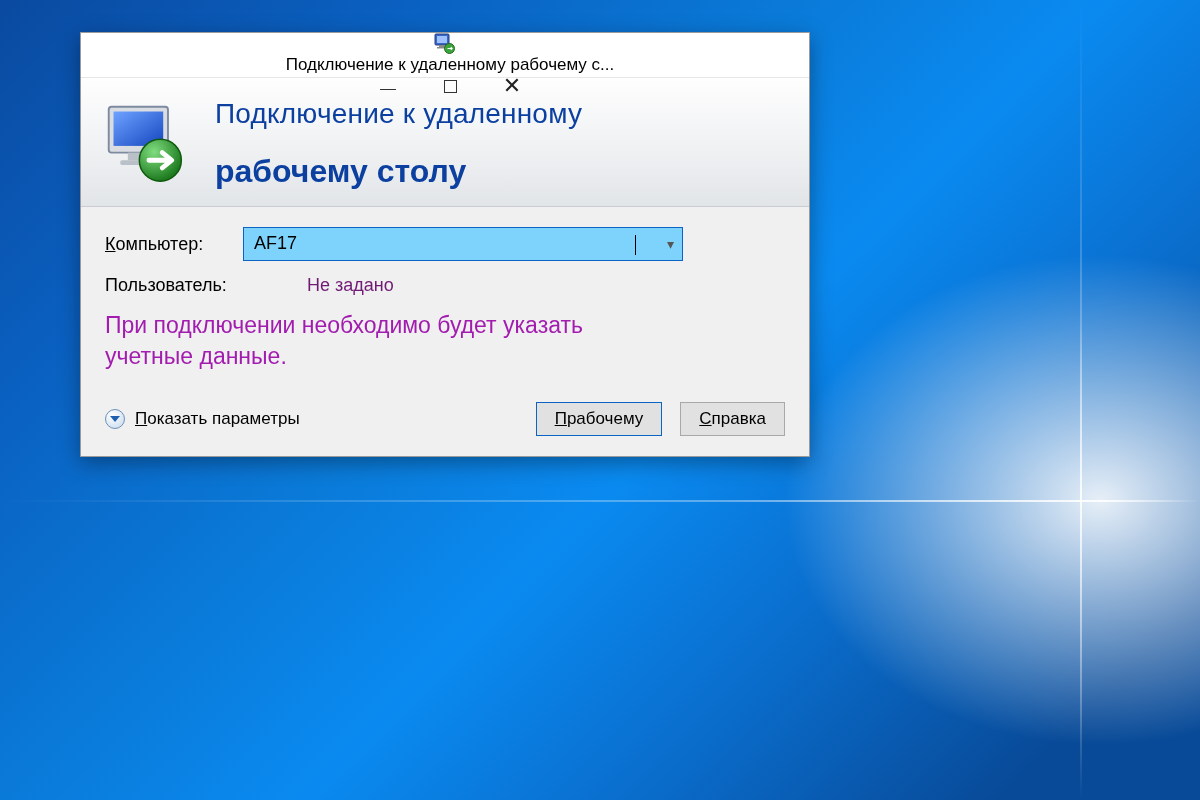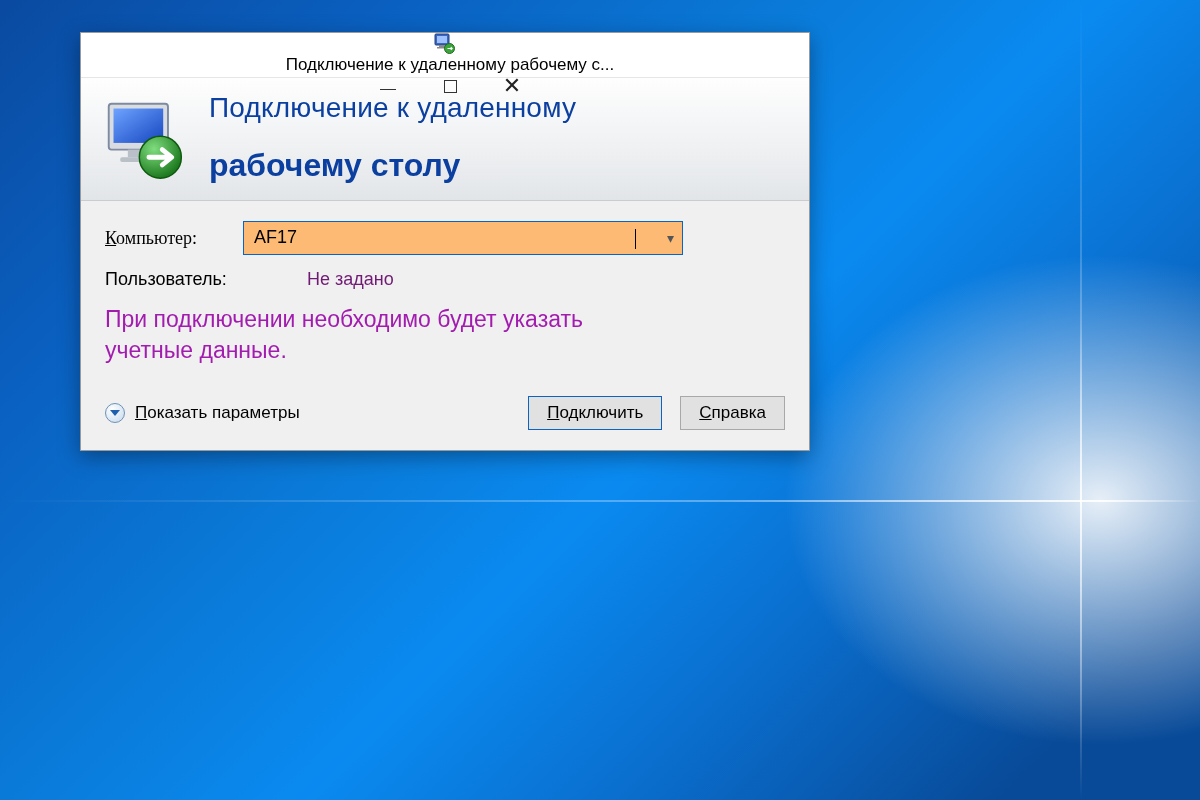--- a/index.html
+++ b/index.html
@@ -60,42 +60,42 @@
   .win-btn.close { font-size: 20px; }
   .win-btn .square { width:13px; height:13px; border:1.5px solid #333; display:block; }
   .win-btn .dash  { width:16px; height:0; border-top:1.6px solid #333; display:block; margin-top:6px;}
   .win-btn .x { font-family: Arial, sans-serif; font-size:22px; line-height:1; }
 
   .header {
     background: linear-gradient(#fefefe, #eef0f2 60%, #e2e5e8);
     border-top: 1px solid #e4e6e8;
     border-bottom: 1px solid #c9ccd0;
     display:flex;
-    align-items:flex-end;
-    gap: 20px;
-    padding: 14px 22px 16px 22px;
+    align-items:center;
+    gap: 26px;
+    padding: 20px 22px 16px 22px;
   }
   .header-icon { width: 86px; height: 86px; flex:0 0 auto; }
   .header-text { color:#0b3fa0; }
   .header-line1 { font-size: 28px; letter-spacing: .2px; margin-bottom: 2px; }
   .header-line2 { font-size: 32px; font-weight: 700; margin-top: 23px; }
 
   .body {
     background: #f0f0f0;
     padding: 20px 24px 20px 24px;
   }
   .row { display:flex; align-items:center; margin-bottom: 14px; }
   .label { font-size: 18px; color:#000; }
   .label .u { text-decoration: underline; }
-  .computer-label { width: 138px; font-family: Liberation Serif, serif; }
+  .computer-label { width: 138px; }
   .combo {
     flex: 0 0 440px;
     height: 34px;
     border: 1px solid #0b63c3;
-    background:#fdba74;
+    background:#7dd3fc;
     display:flex; align-items:center;
     padding: 0 8px 0 10px;
     font-size: 18px;
     justify-content: space-between;
   }
   .combo input {
     border:none; outline:none; font-size:18px; font-family:inherit; width: 380px; background:transparent;
   }
   .combo .chev { color:#555; font-size:14px; }
   .cursor { border-right:1px solid #000; display:inline-block; height:20px; vertical-align:middle; margin-left:1px;}
@@ -213,21 +213,21 @@
 
       <div class="footer">
         <div class="show-opts">
           <span class="disc">
               <span class="tri"></span>
             </span>
           <span class="show-opts-text"><span class="u">П</span><span>оказать параметры</span></span>
         </div>
         <button class="btn primary">
             <span class="u">П</span>
-            <span>одключить</span>
+            <span>рабочему</span>
           </button>
         <button class="btn">
             <span class="u">С</span>
             <span>правка</span>
           </button>
       </div>
 
     </div>
 
   </div>

